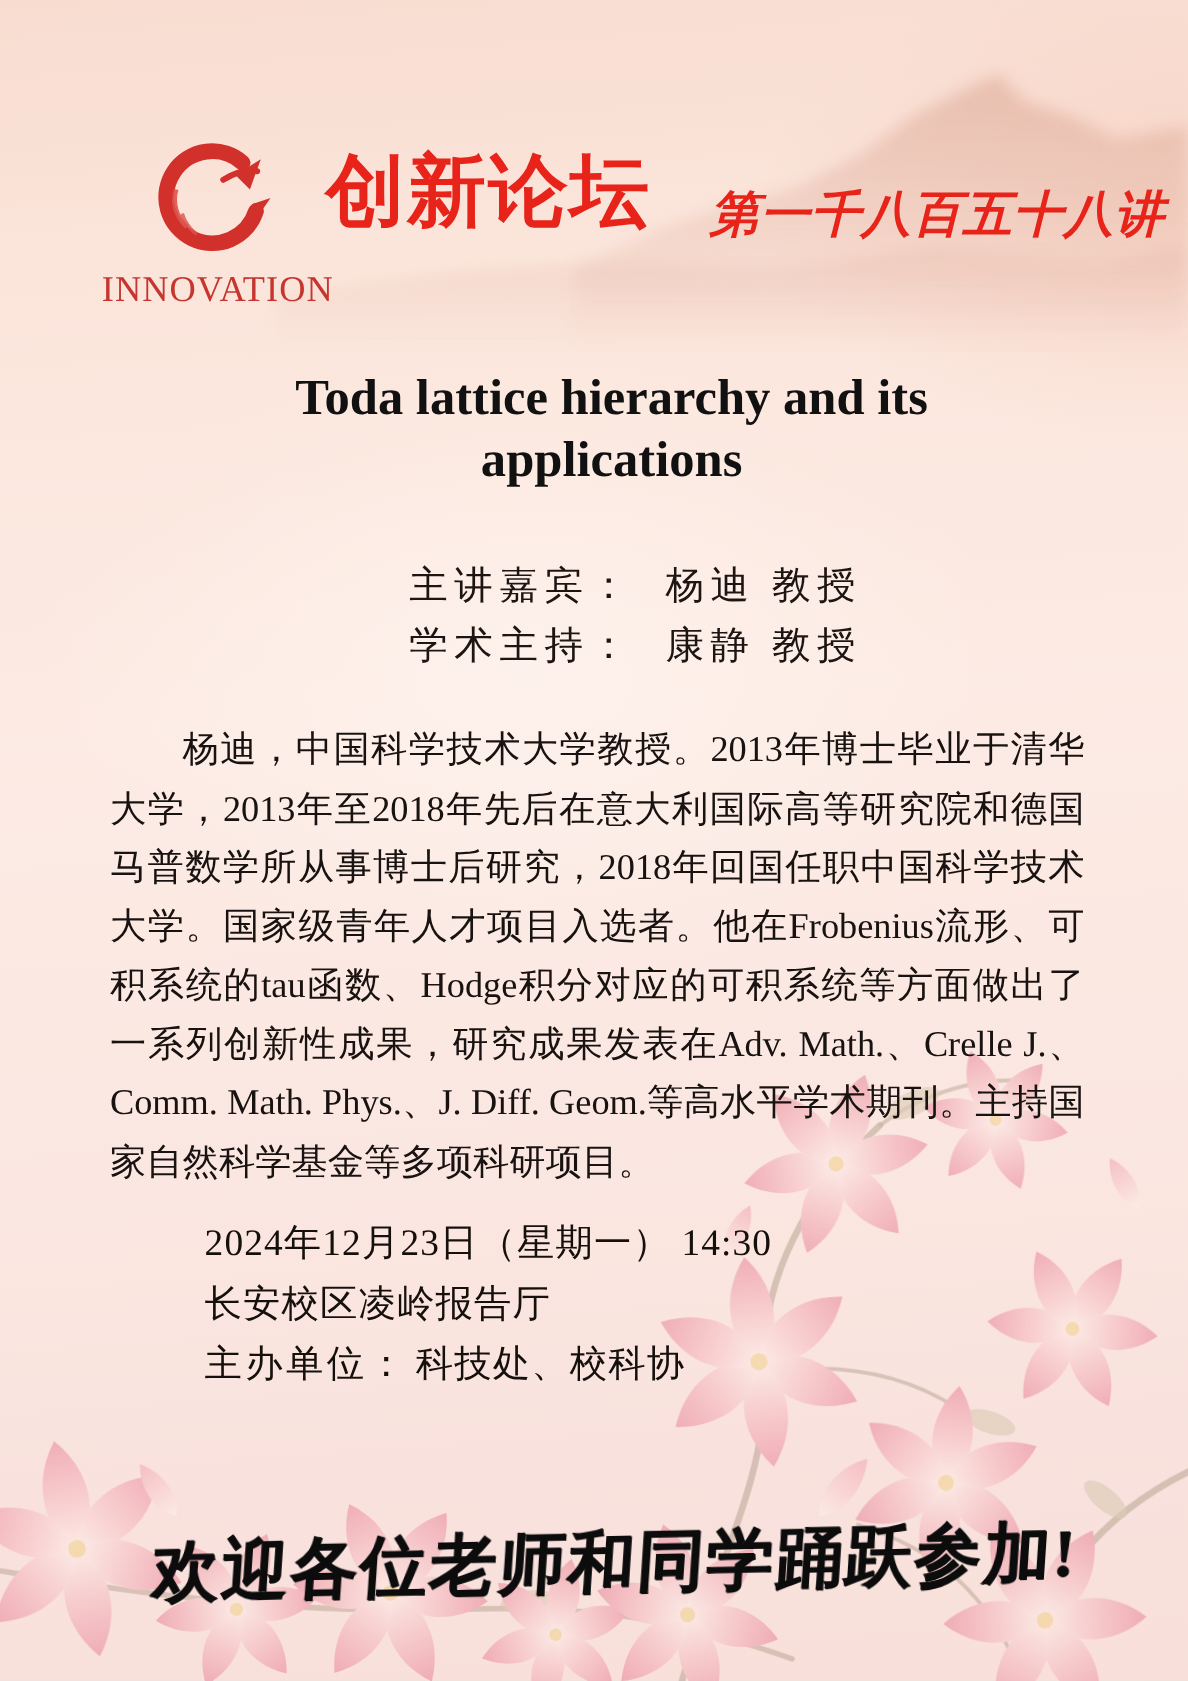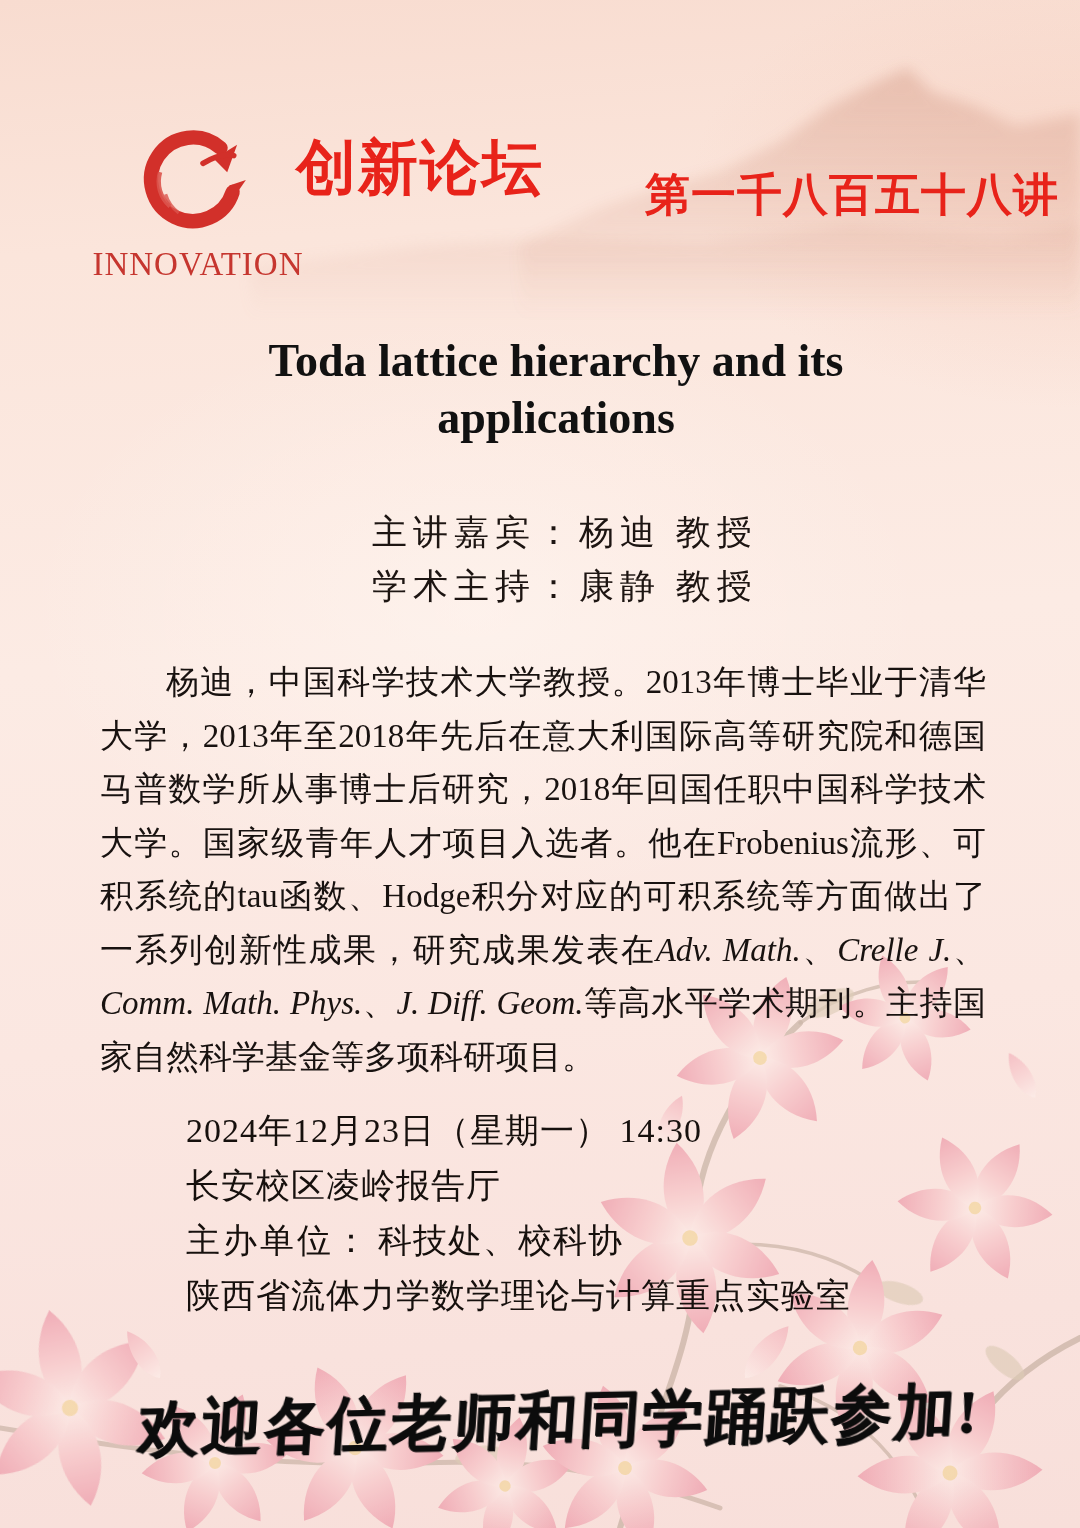--- a/index.html
+++ b/index.html
@@ -19,52 +19,52 @@
 
   
   .logo-icon { position:absolute; left:134px; top:126px; }
   .logo-word {
     position:absolute; left:88px; top:246px; width:220px; text-align:center;
     font-size:33px; letter-spacing:1px; color:#c6362f; font-weight:400;
   }
   .forum-title {
     position:absolute; left:296px; top:138px;
     font-family:"Liberation Sans","DejaVu Sans",sans-serif;
-    font-size:60px; font-weight:900; letter-spacing:2px; color:#e8231a; line-height:1;
+    font-size:72px; font-weight:900; letter-spacing:2px; color:#e8231a; line-height:1;
   }
   .lecture-no {
     position:absolute; left:645px; top:172px;
     font-family:"Liberation Sans","DejaVu Sans",sans-serif;
-    font-size:45px; font-weight:700; color:#e8231a; line-height:1; letter-spacing:1px;
+    font-size:45px; font-weight:700; color:#e8231a; line-height:1; letter-spacing:1px;font-style:italic;
   }
 
   
   .talk-title {
     position:absolute; top:332px; left:0; width:100%;
     transform:translateX(16px);
     text-align:center; font-size:46px; font-weight:700; line-height:57px;
     color:#111;
   }
   .talk-title .inner { display:inline-block; max-width:660px; }
 
   
   .speakers {
     position:absolute; left:372px; top:506px;
     font-size:35px; line-height:54px; letter-spacing:6px; color:#1d1512;
   }
-  .speaker-role { margin-right:2px; }
+  .speaker-role { margin-right:28px; }
 
   
   .bio {
     position:absolute; left:100px; top:656px; width:886px;
     font-size:33px; line-height:53.5px; color:#181210;
     text-align:justify; text-justify:inter-character;
     text-indent:66px;
   }
-  .bio .journal { font-style:italic; }
+  .bio .journal { }
 
   
   .details {
     position:absolute; left:186px; top:1103px;
     font-size:34px; line-height:55px; color:#16100d;
   }
   .detail-row { display:flex; }
   .detail-label { flex:none; width:192px; letter-spacing:3px; }
   .detail-value { letter-spacing:1px; }
 
@@ -179,20 +179,19 @@
     </div>
     <div class="detail-row">
       <span class="detail-value">长安校区凌岭报告厅</span>
     </div>
     <div class="detail-row">
       <span class="detail-label">主办单位：</span>
       <span class="detail-value">科技处、校科协</span>
     </div>
     <div class="detail-row">
       <span class="detail-value">
-        <div>陕西省流体力学数学理论与计算重点实验室</div>
       </span>
     </div>
   </div>
 
   <div class="welcome">欢迎各位老师和同学踊跃参加!</div>
 
 </div>
 
 </body></html>

